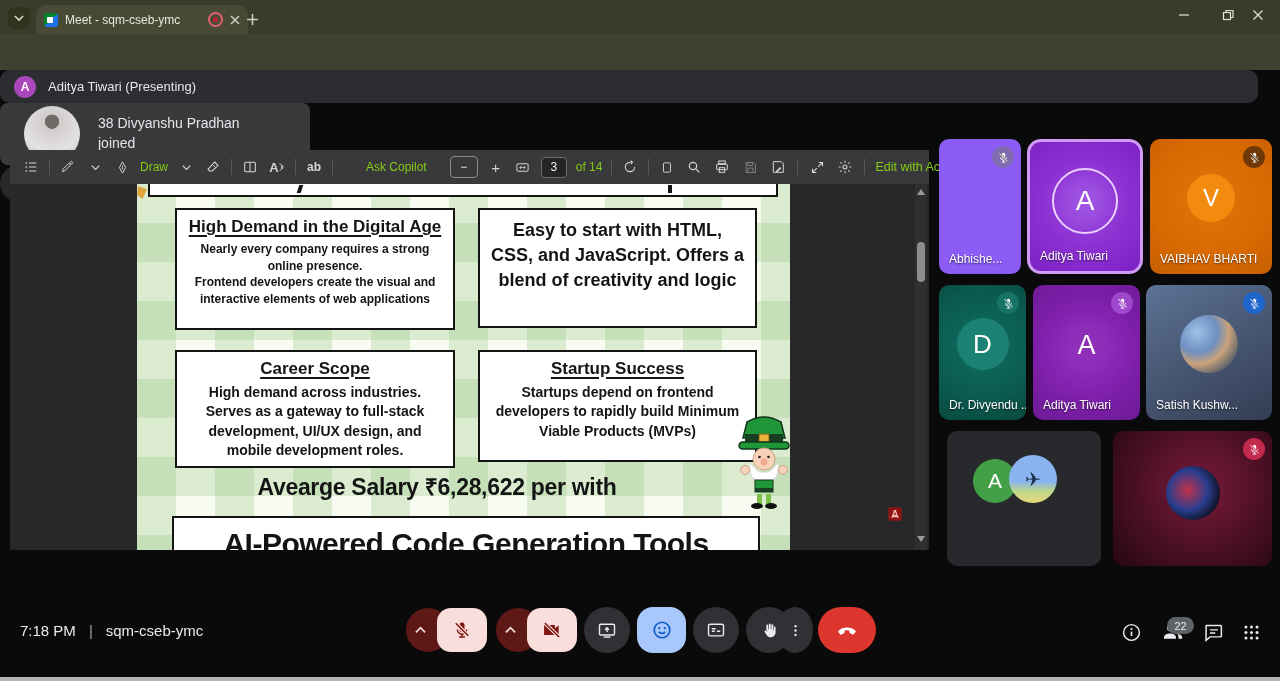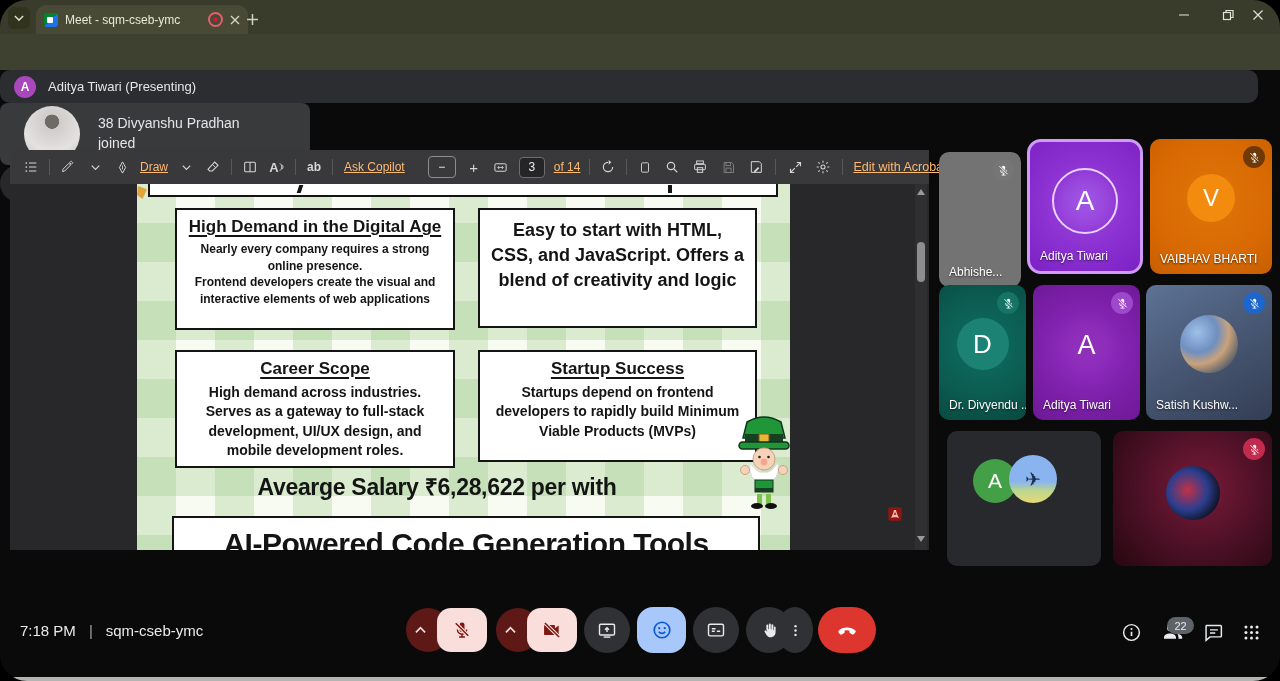--- a/index.html
+++ b/index.html
@@ -1,17 +1,17 @@
 <!DOCTYPE html>
 <html><head>
 <meta charset="utf-8">
 <style>
   html,body{margin:0;padding:0;background:#000;}
   #screen{position:relative;width:1280px;height:681px;overflow:hidden;background:#0a0a0a;
-          font-family:"Liberation Sans",sans-serif;border-radius:27px;-webkit-font-smoothing:antialiased;}
+          font-family:"Liberation Sans",sans-serif;-webkit-font-smoothing:antialiased;}
   .abs{position:absolute;}
   svg{display:block;}
 
   
   #tabstrip{left:0;top:0;width:1280px;height:34px;background:#3a3c2b;}
   #tab-search{left:8px;top:7px;width:22px;height:22px;border-radius:6px;background:#31331f;
               display:flex;align-items:center;justify-content:center;color:#d8dac8;}
   #active-tab{left:36px;top:5px;width:196px;height:29px;background:#484a36;border-radius:10px 10px 0 0;
               display:flex;align-items:center;padding:0 8px;gap:7px;}
   #tab-title{font-size:12px;color:#e7e8da;white-space:nowrap;overflow:hidden;flex:1;}
@@ -37,21 +37,21 @@
   #stage{left:0;top:70px;width:1280px;height:607px;background:#0a0a0a;}
   #banner{left:10px;top:16px;width:1258px;height:33px;background:#2b2d31;border-radius:10px;display:flex;align-items:center;padding:0 14px;gap:12px;box-sizing:border-box;}
   #banner-avatar{width:22px;height:22px;border-radius:50%;background:#ab47bc;color:#fff;font-size:12px;font-weight:bold;display:flex;align-items:center;justify-content:center;}
   #banner-text{font-size:13px;color:#e6e6e6;}
 
   
   #pdfwin{left:10px;top:80px;width:919px;height:400px;background:#28282a;}
   #pdftoolbar{left:0;top:0;width:919px;height:34px;background:#39393b;display:flex;align-items:center;padding:0 12px;box-sizing:border-box;gap:9px;color:#d9d9d9;font-size:12px;}
   .pt-ic{width:18px;height:18px;display:flex;align-items:center;justify-content:center;color:#d5d5d5;flex:none;}
   .pt-sep{width:1px;height:16px;background:#58585a;flex:none;}
-  .pt-label{color:#fdba74;white-space:nowrap;text-decoration:underline;}
+  .pt-label{color:#84cc16;white-space:nowrap;}
   #zoom-out{width:26px;height:20px;border:1.5px solid #8d8d8f;border-radius:4px;display:flex;align-items:center;justify-content:center;color:#e8e8e8;flex:none;}
   #pagebox{width:24px;height:19px;background:#252527;border:1px solid #6d6d6f;border-radius:4px;display:flex;align-items:center;justify-content:center;color:#eee;font-size:12px;flex:none;}
   #pt-right{margin-left:auto;display:flex;align-items:center;gap:10px;}
   .dim{opacity:.45;}
 
   
   #slide{left:127px;top:34px;width:653px;height:366px;background-color:#f8fbf2;overflow:hidden;
     background-image:linear-gradient(90deg,rgba(150,200,130,.30) 50%,transparent 50%),
                      linear-gradient(0deg,rgba(150,200,130,.30) 50%,transparent 50%);
     background-size:78px 78px;color:#141414;}
@@ -251,21 +251,21 @@
         </span>
         <span class="pt-ic" style="font-weight:bold;font-size:13px;">
           <span>A</span>
             <svg width="6" height="12" viewBox="0 0 8 16">
               <path d="M1 3a6 6 0 0 1 0 10M4 5a4 4 0 0 1 0 6" fill="none" stroke="currentColor" stroke-width="1.2"></path>
             </svg>
         </span>
         <span class="pt-sep"></span>
         <span class="pt-ic" style="font-size:12px;font-weight:bold;text-align:right;">ab</span>
         <span class="pt-sep"></span>
-        <span class="pt-label" style="margin:0 14px 0 2px;">Ask Copilot</span>
+        <span class="pt-label" style="margin:0 14px 0 24px;">Ask Copilot</span>
         <span id="zoom-out">−</span>
         <span class="pt-ic" style="font-size:15px;">+</span>
         <span class="pt-ic">
           <svg width="17" height="15" viewBox="0 0 24 24">
               <rect x="3" y="6" width="18" height="12" rx="2" fill="none" stroke="currentColor" stroke-width="1.6"></rect>
               <path d="M8 12h8M10 9.5L7.5 12l2.5 2.5M14 9.5l2.5 2.5-2.5 2.5" fill="none" stroke="currentColor" stroke-width="1.3"></path>
             </svg>
         </span>
         <span id="pagebox">3</span>
         <span class="pt-label">of 14</span>
@@ -386,21 +386,21 @@
           </svg>
       </div>
 
       <div id="pdfscroll" class="abs">
         <div id="scr-up" class="abs scr-arrow"></div>
         <div id="scr-thumb" class="abs"></div>
         <div id="scr-down" class="abs scr-arrow"></div>
       </div>
     </div>
 
-    <div class="tile" style="left:939px;top:82px;width:82px;height:135px;background:#737373;">
+    <div class="tile" style="left:939px;top:69px;width:82px;height:135px;background:#8b5cf6;">
       <span class="micchip" style="background:rgba(120,120,120,.55);">
         <svg width="13" height="13" viewBox="0 0 24 24" style="--slashbg:rgba(120,120,120,1);">
             <path fill="currentColor" d="M12 14.5a3 3 0 0 0 3-3V6a3 3 0 0 0-6 0v5.5a3 3 0 0 0 3 3z"></path>
             <path fill="none" stroke="currentColor" stroke-width="1.7" d="M6.5 11.5a5.5 5.5 0 0 0 11 0M12 17v3M8.5 20.5h7"></path>
             <line x1="4" y1="3.5" x2="20" y2="19.5" stroke="var(--slashbg)" stroke-width="4"></line>
             <line x1="4.5" y1="4" x2="19.5" y2="19" stroke="currentColor" stroke-width="1.7"></line>
           </svg>
       </span>
       <span class="tile-name">Abhishe...</span>
     </div>

